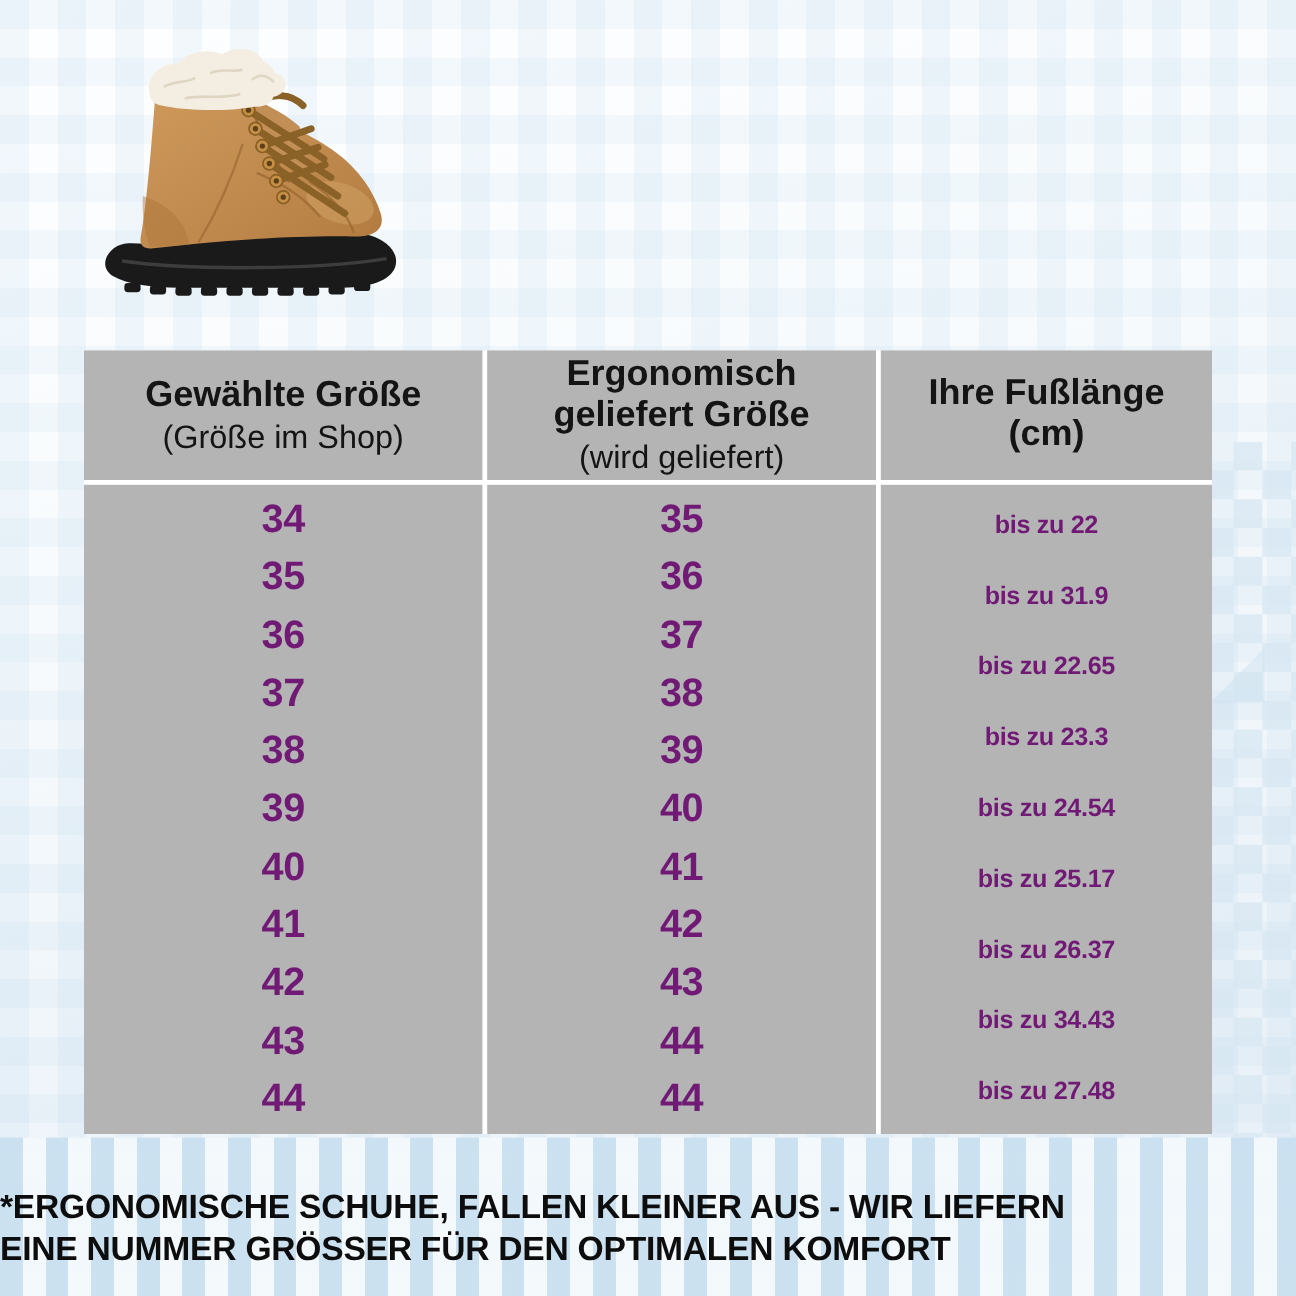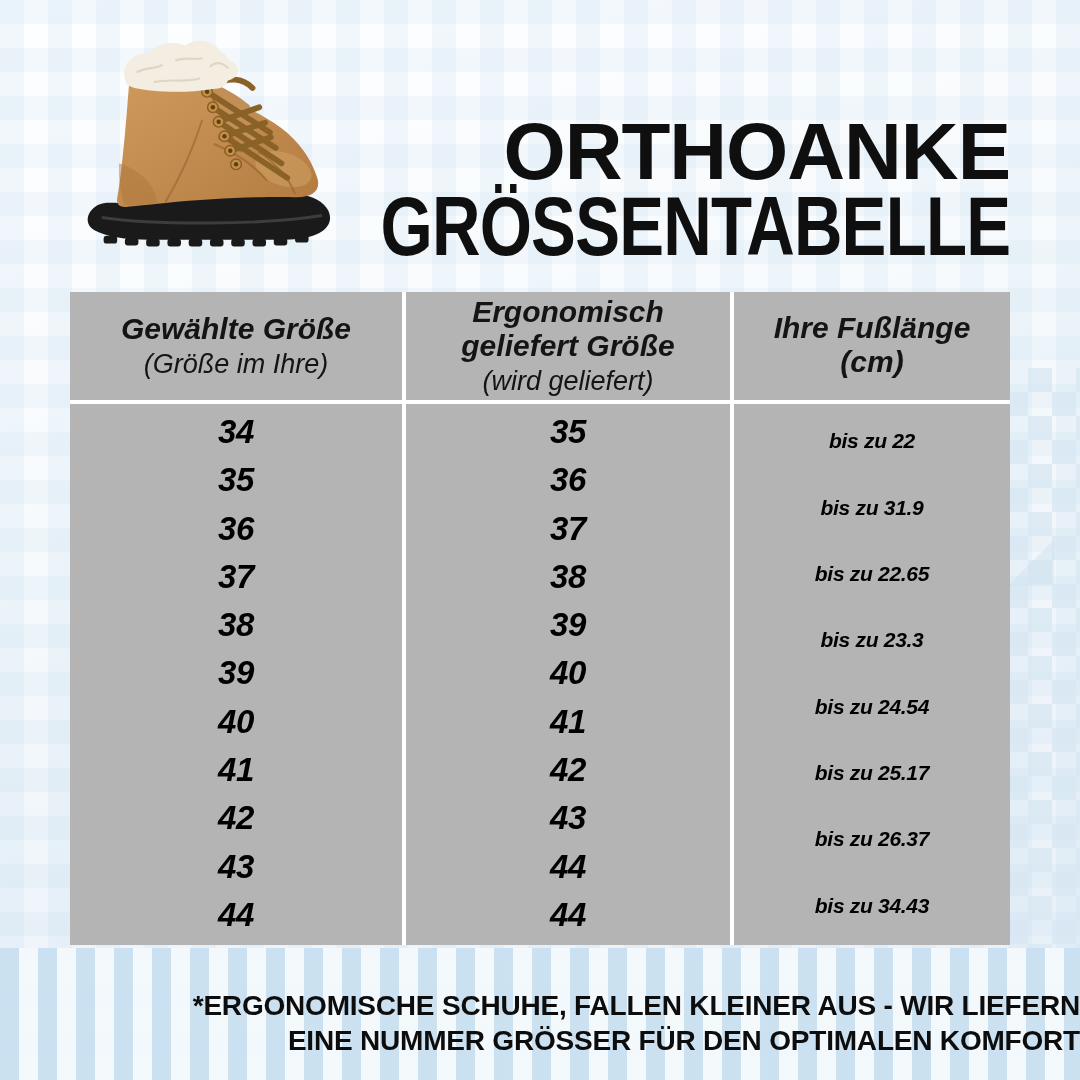--- a/index.html
+++ b/index.html
@@ -28,32 +28,32 @@
   .boot svg{width:100%;height:100%;display:block;}
 
   
   .title-block{position:absolute;top:112px;right:70px;text-align:right;color:#0f0f0f;}
   .title-line1{font-size:80px;font-weight:800;line-height:1.0;letter-spacing:-1px;white-space:nowrap;}
   .title-line2{font-size:84px;font-weight:800;line-height:1.0;letter-spacing:-1px;white-space:nowrap;
     transform:scaleX(.80);transform-origin:100% 50%;margin-top:-8px;}
 
   
   .size-table{position:absolute;left:70px;top:292px;width:940px;height:653px;background:#ffffff;
-    display:grid;grid-template-columns:332px 324px 276px;grid-template-rows:108px 541px;gap:4px;font-style:italic;}
+    display:grid;grid-template-columns:332px 324px 276px;grid-template-rows:108px 541px;gap:4px;}
   .th{background:#b4b4b5;display:flex;flex-direction:column;align-items:center;justify-content:center;
     text-align:center;color:#141414;padding:0 8px;}
   .th-title{font-size:30px;font-weight:800;line-height:1.12;}
   .th-sub{font-size:27px;font-weight:400;line-height:1.15;margin-top:3px;}
   .tcol{background:#b4b4b5;display:flex;flex-direction:column;padding:4px 0 6px 0;}
-  .cell{flex:1;display:flex;align-items:center;justify-content:center;color:#000000;
+  .cell{flex:1;display:flex;align-items:center;justify-content:center;color:#701a75;
     font-size:33px;font-weight:600;letter-spacing:-.3px;}
   .tcol[data-col="2"] .cell{font-size:21px;}
 
   
-  .footnote{position:absolute;left:0;top:988px;width:1080px;text-align:right;color:#0d0d0d;
+  .footnote{position:absolute;left:0;top:988px;width:1080px;text-align:left;color:#0d0d0d;
     font-size:28px;font-weight:700;line-height:1.25;letter-spacing:-.2px;}
 </style>
 </head>
 <body>
 
 <div class="canvas">
 
   <div class="bg-plaid"></div>
   <div class="bg-right-checks"></div>
   <div class="bg-bottom-stripes"></div>
@@ -131,29 +131,25 @@
         <g stroke="#ddd3c0" stroke-width="2.2" fill="none" opacity=".9">
           <path d="M70,46 C80,40 90,43 97,38"></path>
           <path d="M110,34 C120,29 130,34 138,31"></path>
           <path d="M88,56 C104,52 120,57 136,52"></path>
           <path d="M146,40 C152,34 160,36 165,42"></path>
         </g>
       </g>
     </svg>
   </figure>
 
-  <header class="title-block">
-    <div class="title-line1">ORTHOANKE</div>
-    <div class="title-line2">GRÖSSENTABELLE</div>
-  </header>
 
   <section class="size-table">
     <div class="th">
       <div class="th-title">Gewählte Größe</div>
-      <div class="th-sub">(Größe im Ihre)</div>
+      <div class="th-sub">(Größe im Shop)</div>
     </div>
     <div class="th">
       <div class="th-title">Ergonomisch geliefert Größe</div>
       <div class="th-sub">(wird geliefert)</div>
     </div>
     <div class="th">
       <div class="th-title">Ihre Fußlänge (cm)</div>
       <div class="th-sub"></div>
     </div>
     <div class="tcol" data-col="0">
@@ -184,20 +180,21 @@
       </div>
     <div class="tcol" data-col="2">
         <div class="cell">bis zu 22</div>
         <div class="cell">bis zu 31.9</div>
         <div class="cell">bis zu 22.65</div>
         <div class="cell">bis zu 23.3</div>
         <div class="cell">bis zu 24.54</div>
         <div class="cell">bis zu 25.17</div>
         <div class="cell">bis zu 26.37</div>
         <div class="cell">bis zu 34.43</div>
+        <div class="cell">bis zu 27.48</div>
       </div>
   </section>
 
   <footer class="footnote">
     <div>*ERGONOMISCHE SCHUHE, FALLEN KLEINER AUS - WIR LIEFERN</div>
     <div>EINE NUMMER GRÖSSER FÜR DEN OPTIMALEN KOMFORT</div>
   </footer>
 
 </div>
 

